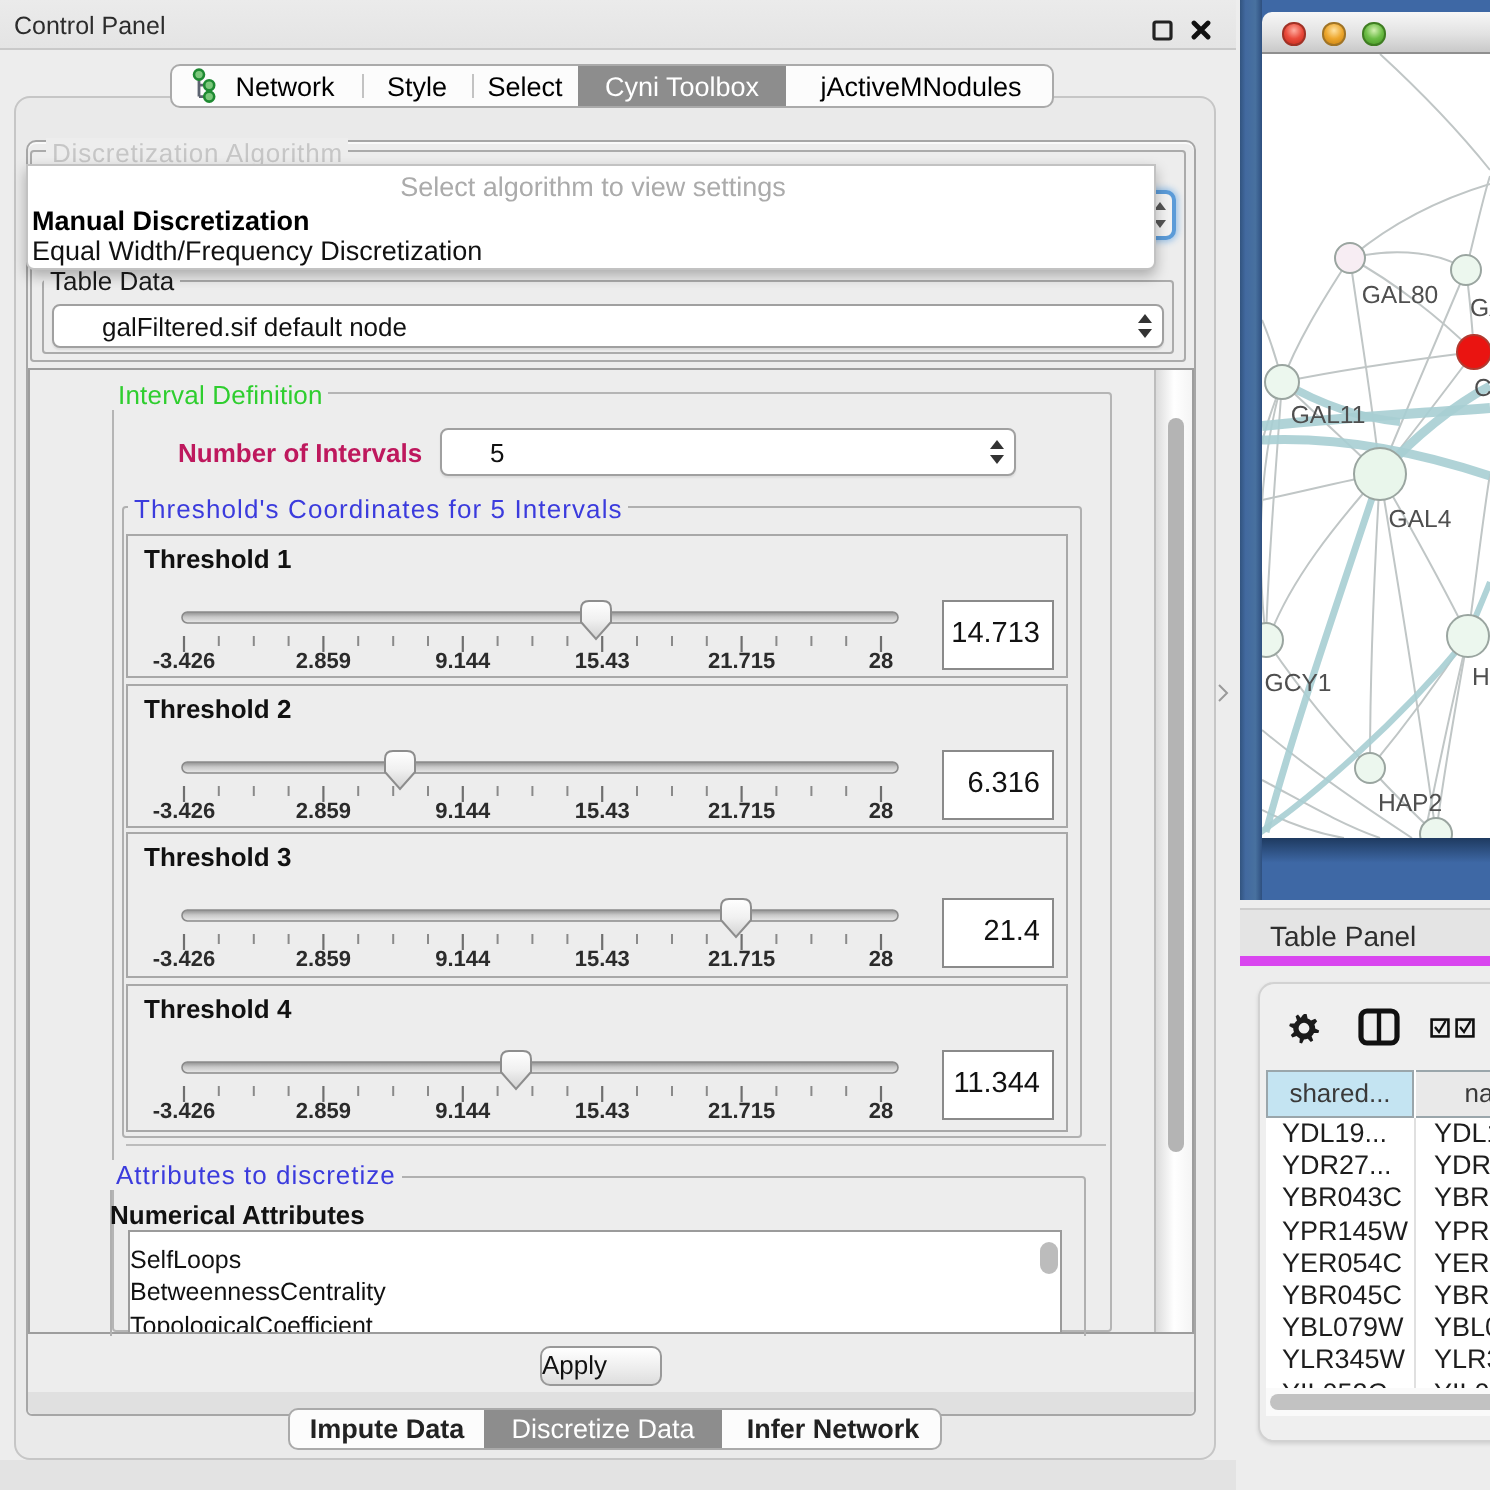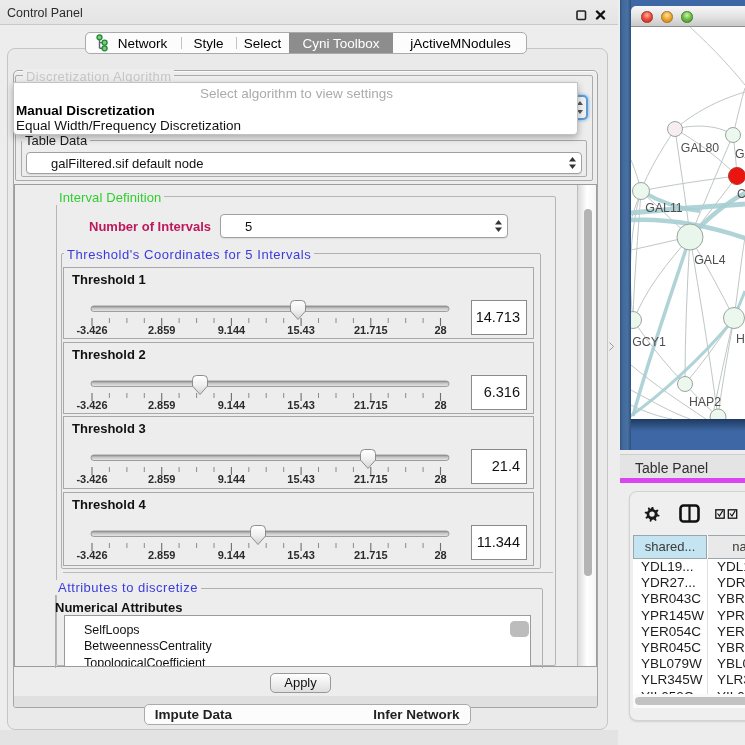--- a/index.html
+++ b/index.html
@@ -48,27 +48,27 @@
 .tseg { position:absolute; top:0; height:100%; }
 .tseg.dark { background:#8d8d8d; color:#fff; }
 .tseg span { position:absolute; width:100%; text-align:center; }
 .tdiv { position:absolute; top:4px; bottom:4px; width:1px; background:#c3c3c3; }
 
 #popup { position:absolute; left:13px; top:82px; width:565px; height:53px; background:#fff;
   border:1px solid #c2c2c2; border-radius:0 0 4px 4px; box-shadow:0 3px 7px rgba(0,0,0,0.28); }
 
 #attrlist { position:absolute; left:64px; top:615px; width:467px; height:52px;
   background:#fff; border:1px solid #9b9b9b; font-size:12.5px; color:#111; overflow:hidden; }
-#attrlist div { padding-left:19px; height:16.3px; line-height:16.3px; }
+#attrlist div { padding-left:0; height:16.3px; line-height:16.3px; }
 #alsb { position:absolute; right:1px; top:5px; width:9px; height:60px;
   background:#bcbcbc; border-radius:4.5px; }
 
 #applybtn { position:absolute; left:270px; top:673px; width:61px; height:20px;
   background:linear-gradient(#ffffff,#ececec 60%,#dedede); border:1px solid #999;
-  border-radius:5px; font-size:13px; color:#111; text-align:center; line-height:18px; }
+  border-radius:5px; font-size:13px; color:#111; line-height:18px; }
 
 #rightbg { position:absolute; left:618px; top:0; width:127px; height:745px; background:#ededed; }
 #netwin { position:absolute; left:620px; top:0; width:125px; height:450px; background:#3e68a5; }
 #netwin .edge { position:absolute; left:0; top:0; width:11px; height:450px;
   background:linear-gradient(90deg,#32547f 0,#42699f 25%,#48719f 70%,#2e4f7f 100%); }
 #nettitle { position:absolute; left:631px; top:6px; width:114px; height:21px;
   background:linear-gradient(#f7f7f7,#e2e2e2 55%,#c9c9c9); border-bottom:1px solid #8f8f8f;
   border-top-left-radius:5px; }
 .tl { position:absolute; top:5.2px; width:11.5px; height:11.5px; border-radius:50%; }
 #netcanvas { position:absolute; left:631px; top:27px; width:114px; height:392px; background:#fff; }
@@ -346,20 +346,23 @@
   <div>BetweennessCentrality</div>
   <div>TopologicalCoefficient</div>
   <div id="alsb"></div>
 </div>
 
 <div class="abs" style="left:15px;top:668px;width:581px;height:28px;background:#ededed"></div>
 
 <div id="applybtn">Apply</div>
 
 <div class="tabbar" style="left:144px;top:704px;width:327px;height:21px">
+  <div class="tseg dark" style="left:97px;width:119px">
+        <span style="top:2px">Discretize Data</span>
+      </div>
   <div class="tseg" style="left:0;width:97px">
         <span style="top:2px;font-weight:bold;color:#222">Impute Data</span>
       </div>
   <div class="tseg" style="left:216px;width:111px">
         <span style="top:2px;font-weight:bold;color:#222">Infer Network</span>
       </div>
 </div>
 
 <div class="tabbar" style="left:85px;top:32px;width:442px;height:22px">
   <div class="tseg dark" style="left:203px;width:104px">

